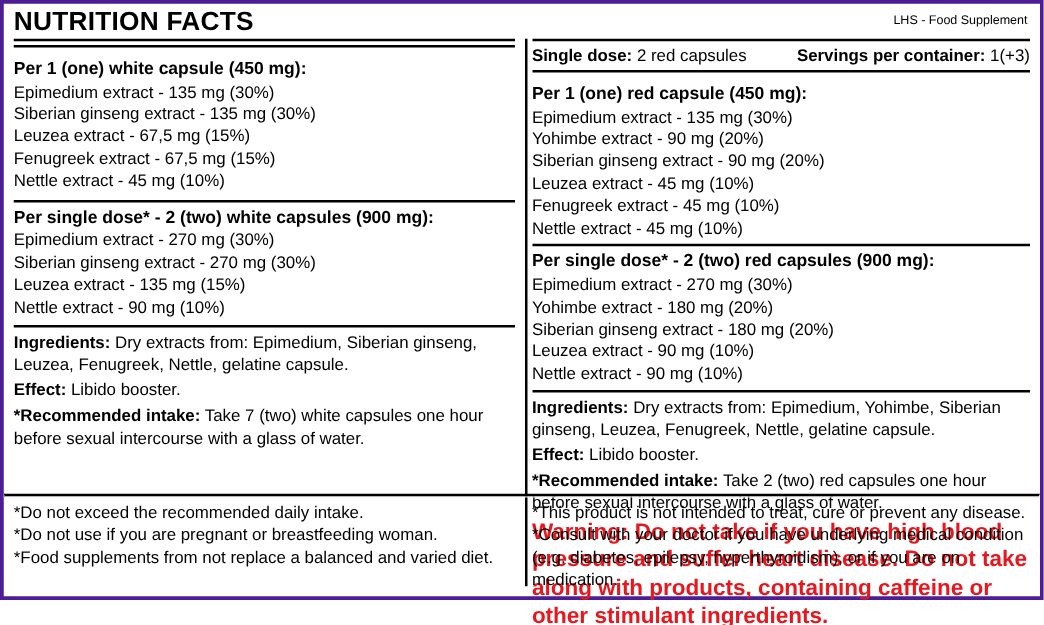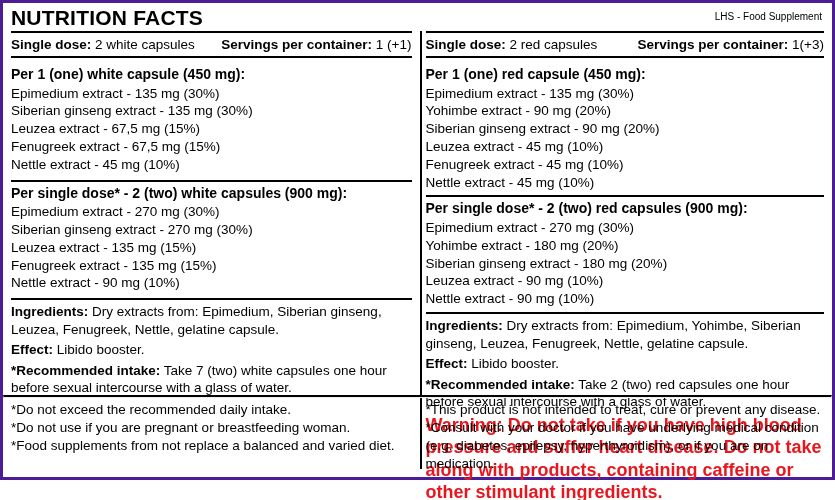--- a/index.html
+++ b/index.html
@@ -132,30 +132,20 @@
 
   <div class="topbar">
     <div class="nf-title">NUTRITION FACTS</div>
     <div class="brand">LHS - Food Supplement</div>
   </div>
 
   <div class="columns">
 
     <div class="col left">
       <hr class="rule">
-      <div class="doserow">
-        <div>
-          <b>Single dose:</b>
-          <span>2 white capsules</span>
-        </div>
-        <div>
-          <b>Servings per container:</b>
-          <span>1 (+1)</span>
-        </div>
-      </div>
       <hr class="rule">
 
       <div class="spacer-sm"></div>
 
       <div class="sec-title">Per 1 (one) white capsule (450 mg):</div>
       <ul class="items">
         <li>Epimedium extract - 135 mg (30%)</li>
         <li>Siberian ginseng extract - 135 mg (30%)</li>
         <li>Leuzea extract - 67,5 mg (15%)</li>
         <li>Fenugreek extract - 67,5 mg (15%)</li>
@@ -163,21 +153,20 @@
       </ul>
 
       <div class="spacer-sm"></div>
       <hr class="rule">
 
       <div class="sec-title">Per single dose* - 2 (two) white capsules (900 mg):</div>
       <ul class="items">
         <li>Epimedium extract - 270 mg (30%)</li>
         <li>Siberian ginseng extract - 270 mg (30%)</li>
         <li>Leuzea extract - 135 mg (15%)</li>
-        <li>Fenugreek extract - 135 mg (15%)</li>
         <li>Nettle extract - 90 mg (10%)</li>
       </ul>
 
       <div class="spacer-sm"></div>
       <hr class="rule">
 
       <p class="para">
         <b>Ingredients:</b><span> Dry extracts from: Epimedium, Siberian ginseng, Leuzea, Fenugreek, Nettle, gelatine capsule.</span>
       </p>
       <p class="para">

